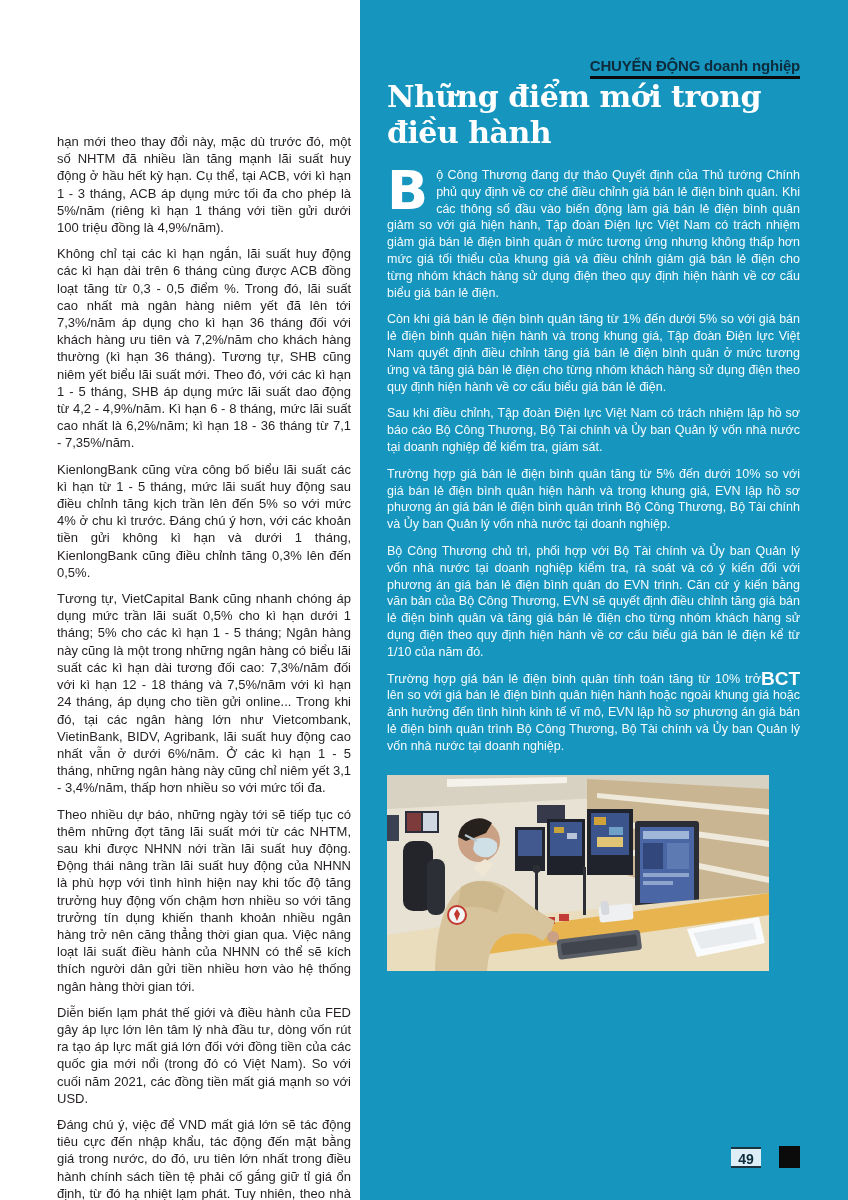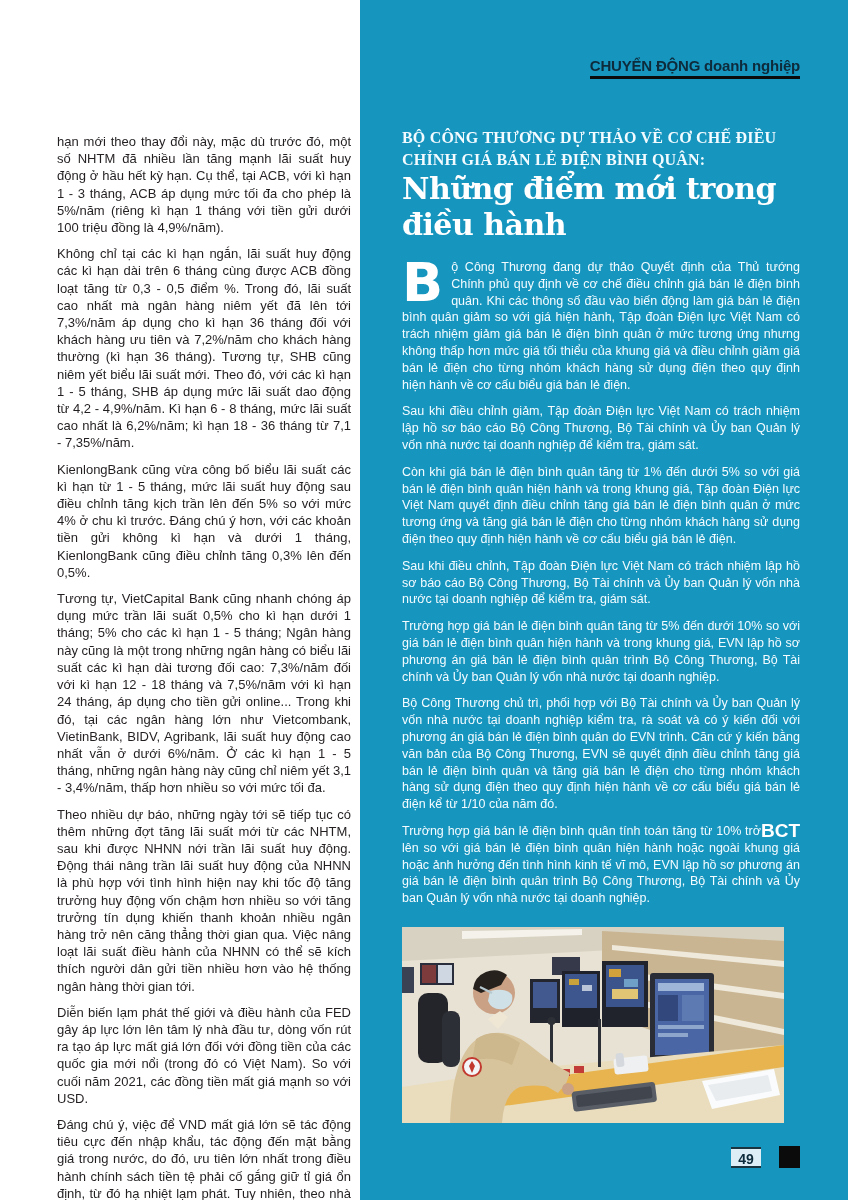--- a/index.html
+++ b/index.html
@@ -14,21 +14,21 @@
     position:absolute; left:0; top:0; width:360px; height:1112px;
     padding:133px 9px 0 57px; color:#231f20;
   }
   .left-col p {
     font-size:13px; line-height:17.2px; text-align:justify;
     margin-bottom:9px;
   }
   
   .teal-panel {
     position:absolute; left:360px; top:0; width:488px; height:1200px;
-    background:#1695bf; color:#ffffff; padding:0 48px 0 42px;
+    background:#1695bf; color:#ffffff; padding:0 48px 0 27px;
   }
   .section-header-row { margin-top:57px; text-align:right; }
   .section-header {
     display:inline-block; color:#0d2b3b; font-weight:bold; font-size:15px;
     letter-spacing:-0.2px; border-bottom:3px solid #0b0b0b; padding-bottom:2px;
   }
   .section-header .soft { text-transform:none; }
   .kicker {
     margin-top:48px; font-family:"Liberation Serif", serif;
     font-weight:bold; font-size:16px; line-height:22px; letter-spacing:0.2px;
@@ -77,27 +77,25 @@
     <p>Đáng chú ý, việc để VND mất giá lớn sẽ tác động tiêu cực đến nhập khẩu, tác động đến mặt bằng giá trong nước, do đó, ưu tiên lớn nhất trong điều hành chính sách tiền tệ phải cố gắng giữ tỉ giá ổn định, từ đó hạ nhiệt lạm phát. Tuy nhiên, theo nhà điều hành không thể cùng lúc ổn định lãi suất và tỉ giá.</p>
 
   </div>
 
   <div class="teal-panel">
 
     <div class="section-header-row">
       <span class="section-header"><span>CHUYỂN ĐỘNG</span><span class="soft"> doanh nghiệp</span></span>
     </div>
 
-    <div class="kicker">BỘ CÔNG THƯƠNG DỰ THẢO VỀ CƠ CHẾ ĐIỀU CHỈNH GIÁ BÁN LẺ ĐIỆN BÌNH QUÂN:</div>
 
     <h1 class="title">Những điểm mới trong điều hành</h1>
 
     <div class="article-body">
       <p><span class="dropcap">B</span><span>ộ Công Thương đang dự thảo Quyết định của Thủ tướng Chính phủ quy định về cơ chế điều chỉnh giá bán lẻ điện bình quân. Khi các thông số đầu vào biến động làm giá bán lẻ điện bình quân giảm so với giá hiện hành, Tập đoàn Điện lực Việt Nam có trách nhiệm giảm giá bán lẻ điện bình quân ở mức tương ứng nhưng không thấp hơn mức giá tối thiểu của khung giá và điều chỉnh giảm giá bán lẻ điện cho từng nhóm khách hàng sử dụng điện theo quy định hiện hành về cơ cấu biểu giá bán lẻ điện.</span></p>
-      <p>Sau khi điều chỉnh giảm, Tập đoàn Điện lực Việt Nam có trách nhiệm lập hồ sơ báo cáo Bộ Công Thương, Bộ Tài chính và Ủy ban Quản lý vốn nhà nước tại doanh nghiệp để kiểm tra, giám sát.</p>
       <p>Còn khi giá bán lẻ điện bình quân tăng từ 1% đến dưới 5% so với giá bán lẻ điện bình quân hiện hành và trong khung giá, Tập đoàn Điện lực Việt Nam quyết định điều chỉnh tăng giá bán lẻ điện bình quân ở mức tương ứng và tăng giá bán lẻ điện cho từng nhóm khách hàng sử dụng điện theo quy định hiện hành về cơ cấu biểu giá bán lẻ điện.</p>
       <p>Sau khi điều chỉnh, Tập đoàn Điện lực Việt Nam có trách nhiệm lập hồ sơ báo cáo Bộ Công Thương, Bộ Tài chính và Ủy ban Quản lý vốn nhà nước tại doanh nghiệp để kiểm tra, giám sát.</p>
       <p>Trường hợp giá bán lẻ điện bình quân tăng từ 5% đến dưới 10% so với giá bán lẻ điện bình quân hiện hành và trong khung giá, EVN lập hồ sơ phương án giá bán lẻ điện bình quân trình Bộ Công Thương, Bộ Tài chính và Ủy ban Quản lý vốn nhà nước tại doanh nghiệp.</p>
       <p>Bộ Công Thương chủ trì, phối hợp với Bộ Tài chính và Ủy ban Quản lý vốn nhà nước tại doanh nghiệp kiểm tra, rà soát và có ý kiến đối với phương án giá bán lẻ điện bình quân do EVN trình. Căn cứ ý kiến bằng văn bản của Bộ Công Thương, EVN sẽ quyết định điều chỉnh tăng giá bán lẻ điện bình quân và tăng giá bán lẻ điện cho từng nhóm khách hàng sử dụng điện theo quy định hiện hành về cơ cấu biểu giá bán lẻ điện kể từ 1/10 của năm đó.</p>
       <p><b class="byline">BCT</b><span>Trường hợp giá bán lẻ điện bình quân tính toán tăng từ 10% trở lên so với giá bán lẻ điện bình quân hiện hành hoặc ngoài khung giá hoặc ảnh hưởng đến tình hình kinh tế vĩ mô, EVN lập hồ sơ phương án giá bán lẻ điện bình quân trình Bộ Công Thương, Bộ Tài chính và Ủy ban Quản lý vốn nhà nước tại doanh nghiệp.</span></p>
     </div>
 
     <div class="photo-wrap">
       <svg width="382" height="196" viewBox="0 0 382 196">
 

